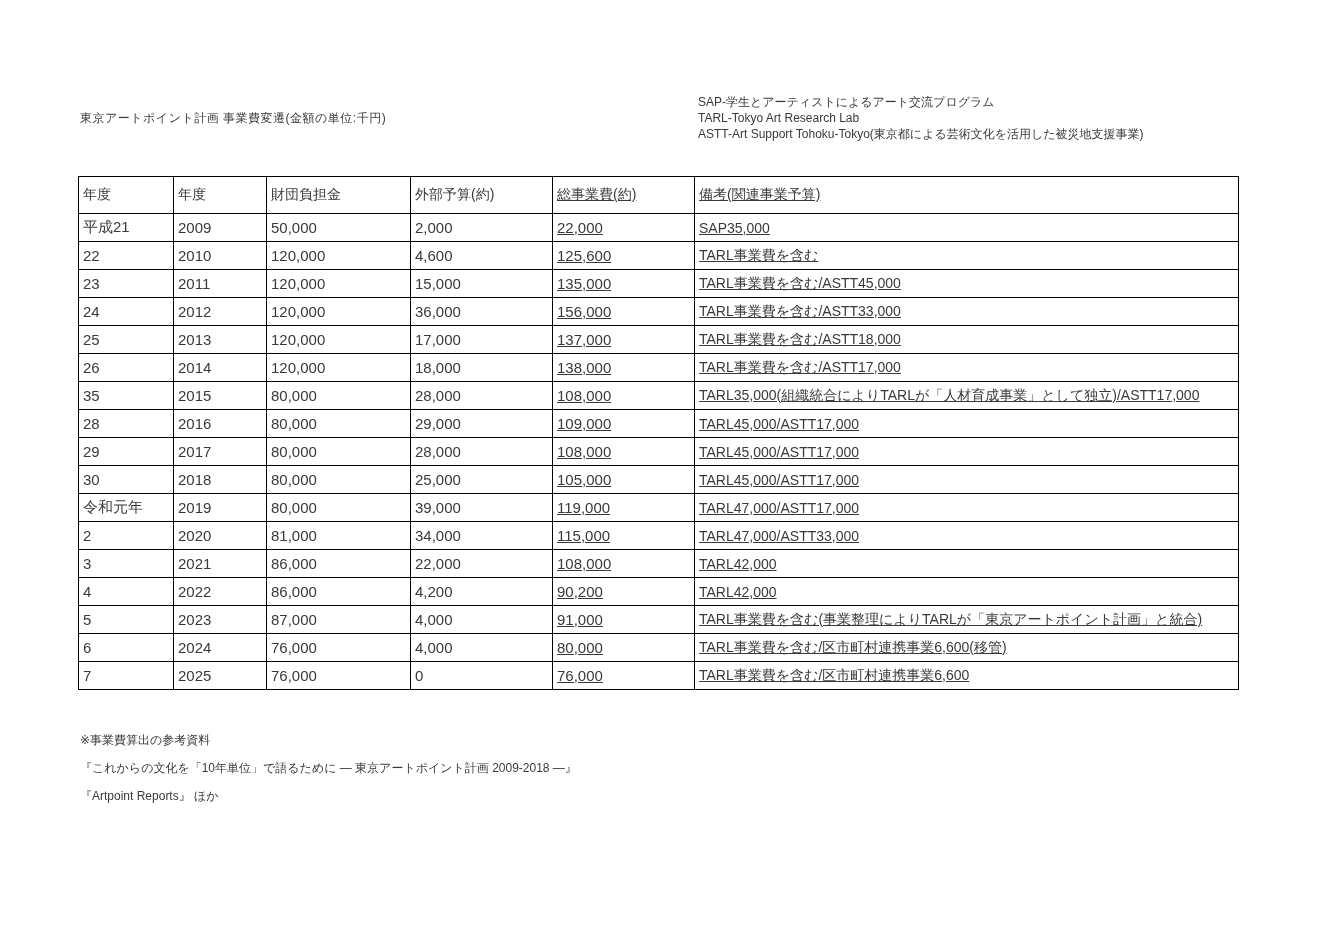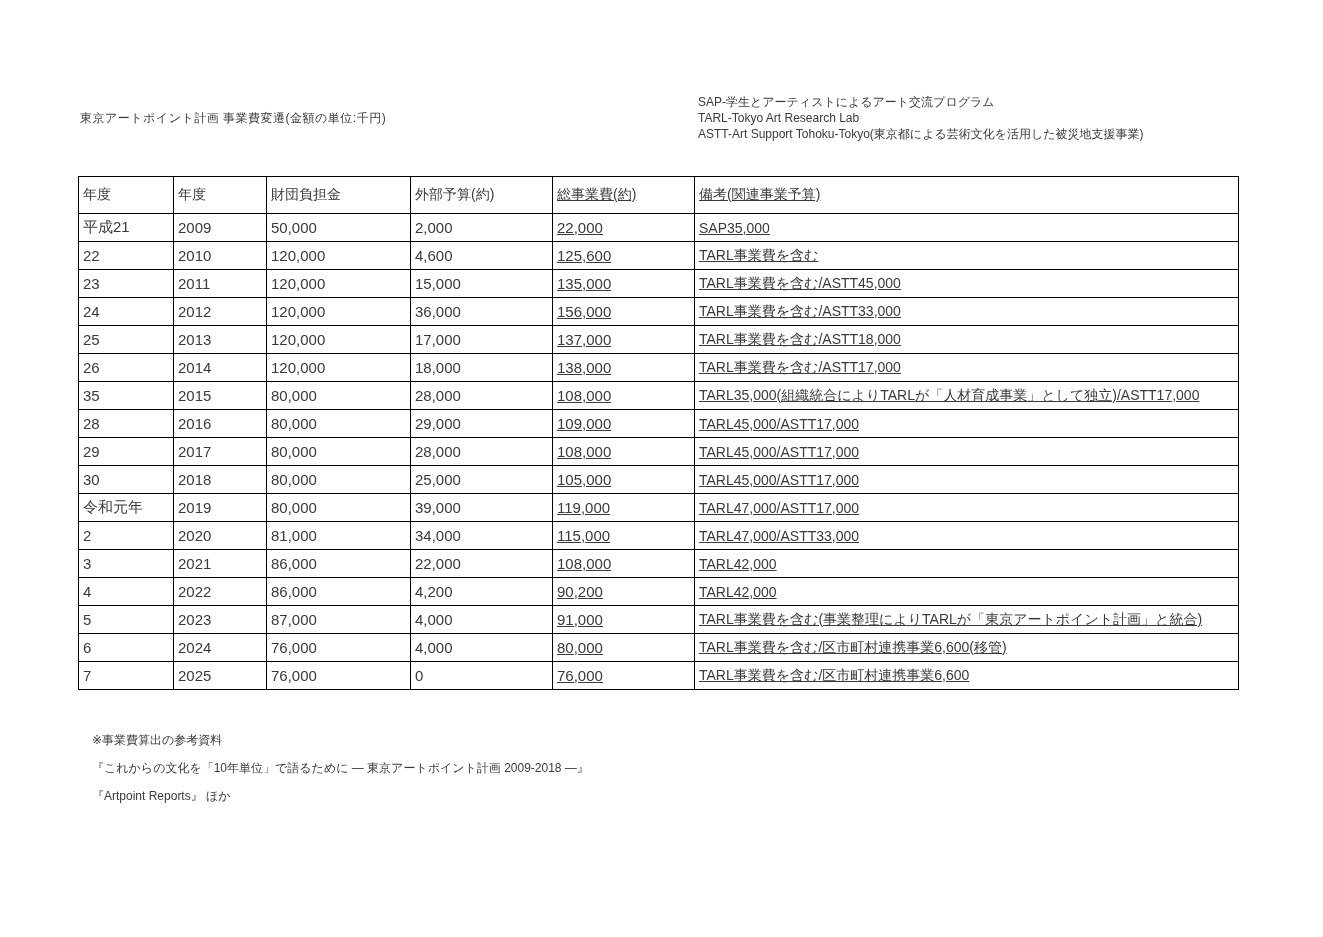--- a/index.html
+++ b/index.html
@@ -61,21 +61,21 @@
   .budget-table td { font-size: 15px; }
   .budget-table td.col-remarks { font-size: 14px; }
   .col-era   { width: 95px; }
   .col-year  { width: 93px; }
   .col-foundation_contribution { width: 144px; margin-top: 16px; }
   .col-external_budget { width: 142px; }
   .col-total_cost { width: 142px; text-decoration: underline; }
   .col-remarks { width: auto; text-decoration: underline; }
   .notes {
     position: absolute;
-    left: 92px;
+    left: 80px;
     top: 726px;
     font-size: 12px;
     line-height: 28px;
     color: #3a3a3a;
     white-space: nowrap;
   }
 </style>
 </head>
 <body>
 

